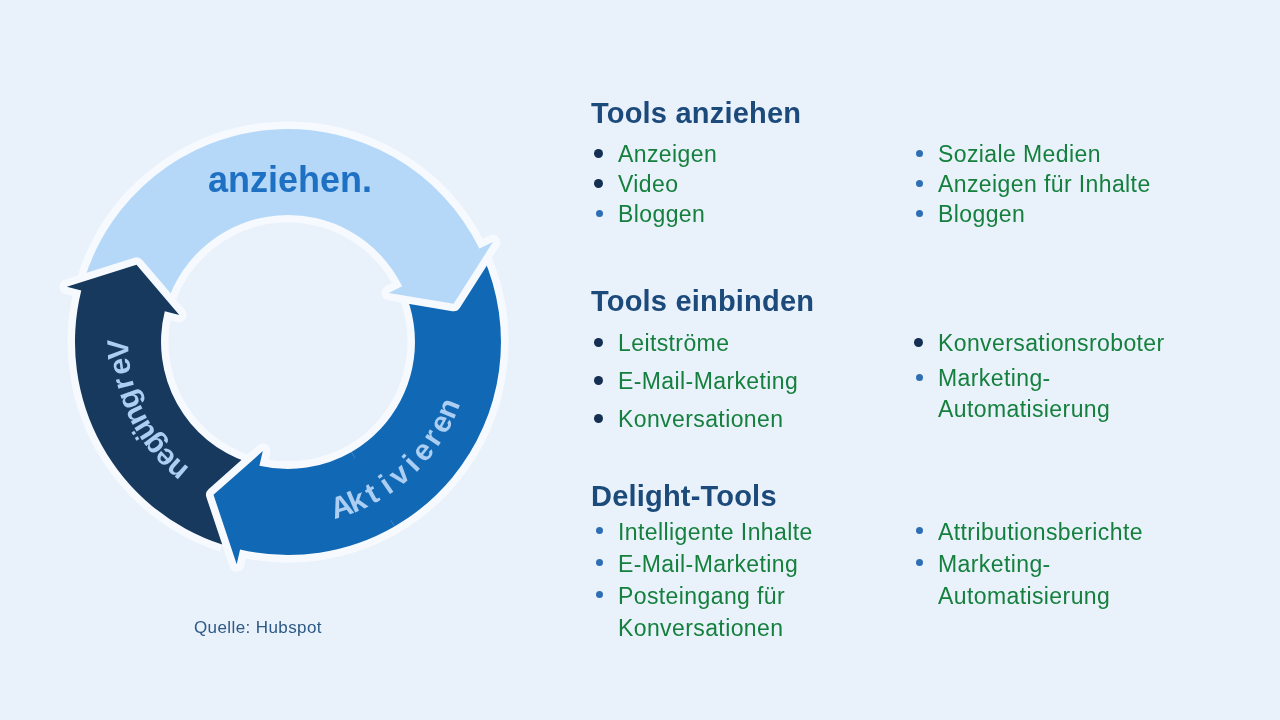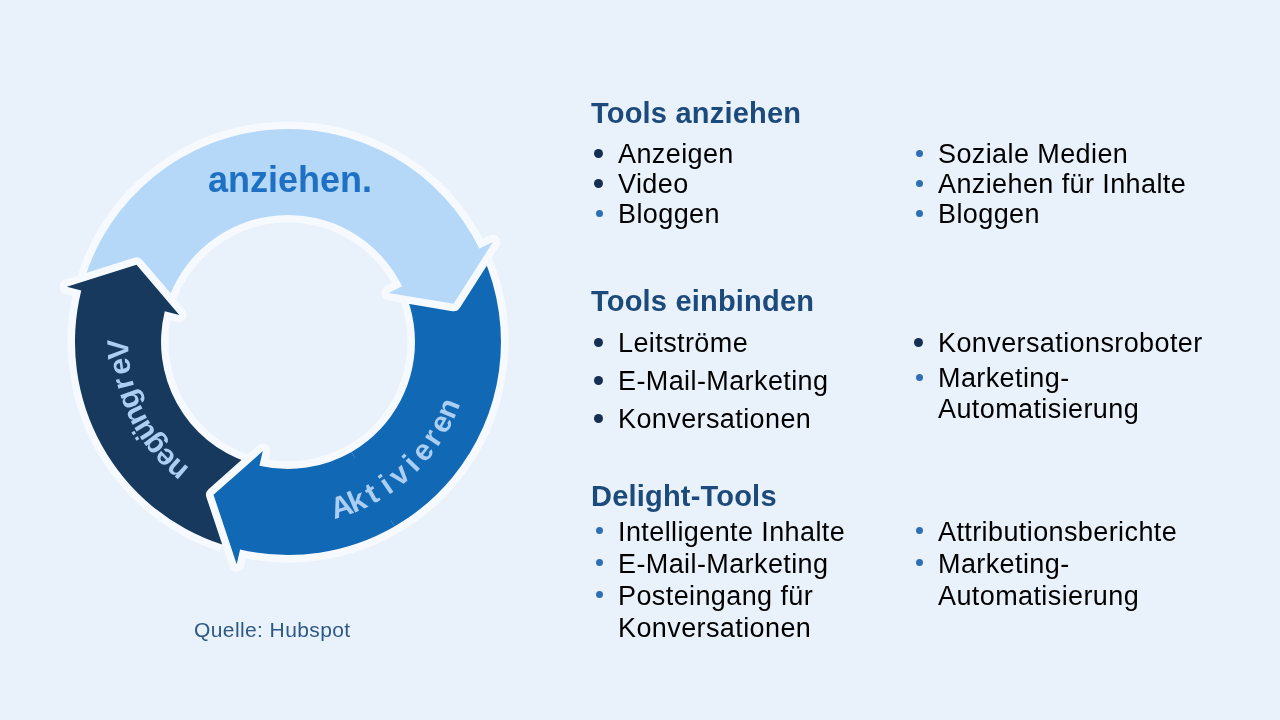--- a/index.html
+++ b/index.html
@@ -5,41 +5,41 @@
   html,body{margin:0;padding:0}
   body{
     width:1280px;height:720px;position:relative;overflow:hidden;
     background:#e9f1fb;
     font-family:"Liberation Sans","DejaVu Sans",sans-serif;
   }
   
   .flywheel-wrap{position:absolute;left:48px;top:102px;width:480px;height:480px}
   .source-note{
     position:absolute;left:194px;top:618px;
-    font-size:21px;letter-spacing:.4px;color:#2d5986;
+    font-size:17px;letter-spacing:.4px;color:#2d5986;
   }
   
   .section{position:absolute;left:585px;width:690px;height:190px}
   .sec1{top:90px}
   .sec2{top:278px}
   .sec3{top:473px}
   .section h2{
     margin:6px;font-size:29px;line-height:34px;font-weight:700;
     color:#1c4a7b;letter-spacing:.2px;
   }
   .cols{position:absolute;left:0;width:690px}
   .sec1 .cols{top:49px}
   .sec2 .cols{top:50px}
   .sec3 .cols{top:43px}
   .col{position:absolute;top:0;margin:0;padding:0;list-style:none}
   .col1{left:8px;width:315px}
   .col2{left:328px;width:360px}
   li{
     position:relative;padding-left:25px;
-    color:#000000;font-size:27px;letter-spacing:.4px;
+    color:#15803d;font-size:23px;letter-spacing:.4px;
   }
   .sec1 li{line-height:30px}
   .sec2 .col1 li{line-height:31px;margin-bottom:7px}
   .sec2 .col2 li{line-height:31px;margin-bottom:4px}
   .sec3 li{line-height:32px}
   .item-text{white-space:pre-line}
   .dot{position:absolute;border-radius:50%}
   .dot.dark{width:9px;height:9px;left:1px;top:10px;background:#142f52}
   .dot.blue{width:7px;height:7px;left:3px;top:11px;background:#2e6fb4}
 </style>
@@ -84,21 +84,21 @@
 <div class="section sec1">
   <h2>Tools anziehen</h2>
   <div class="cols">
     <ul class="col col1">
         <li><span class="dot dark"></span><span class="item-text">Anzeigen</span></li>
         <li><span class="dot dark"></span><span class="item-text">Video</span></li>
         <li><span class="dot blue"></span><span class="item-text">Bloggen</span></li>
       </ul>
     <ul class="col col2">
         <li><span class="dot blue"></span><span class="item-text">Soziale Medien</span></li>
-        <li><span class="dot blue"></span><span class="item-text">Anziehen für Inhalte</span></li>
+        <li><span class="dot blue"></span><span class="item-text">Anzeigen für Inhalte</span></li>
         <li><span class="dot blue"></span><span class="item-text">Bloggen</span></li>
       </ul>
   </div>
 </div>
 
 <div class="section sec2">
   <h2>Tools einbinden</h2>
   <div class="cols">
     <ul class="col col1">
         <li><span class="dot dark"></span><span class="item-text">Leitströme</span></li>

